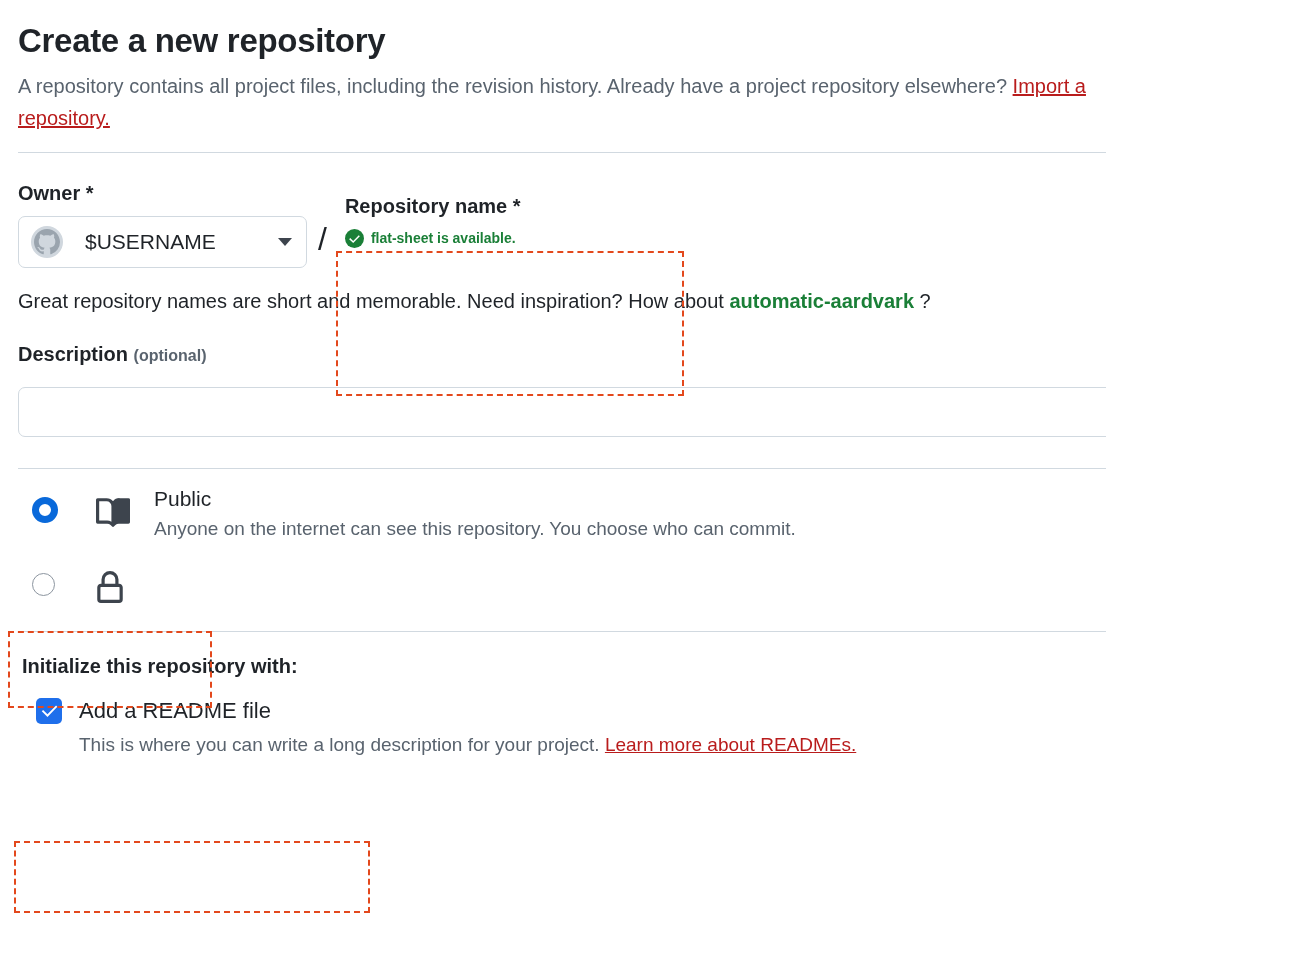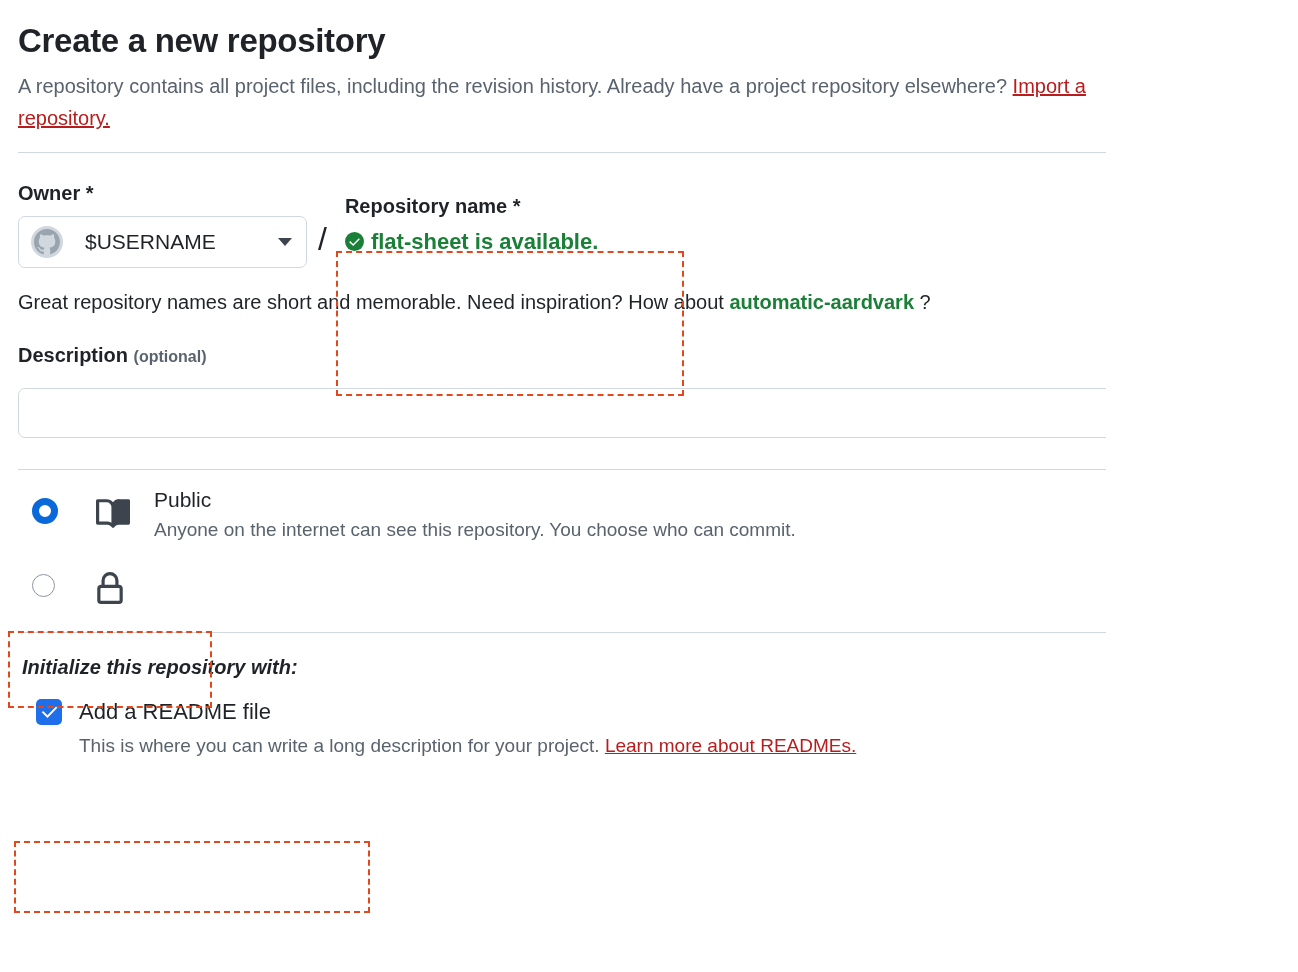--- a/index.html
+++ b/index.html
@@ -123,21 +123,21 @@
     font-family: "Liberation Sans", sans-serif;
     color: #1f2328;
     padding: 0 14px;
     outline: none;
   }
   .availability {
     display: flex;
     align-items: center;
     gap: 7px;
     margin-top: 9px;
-    font-size: 22px;
+    font-size: 14px;
     font-weight: bold;
     color: #1a7f37;
   }
 
   
   .suggestion {
     font-size: 20px;
     color: #1f2328;
     margin-top: 22px;
   }
@@ -207,21 +207,20 @@
     margin-top: 2px;
   }
 
   
   .init-title {
     font-size: 20px;
     font-weight: bold;
     color: #1f2328;
     margin-top: 23px;
     padding-left: 4px;
-    font-style: italic;
   }
   .check-row {
     display: flex;
     align-items: center;
     margin-top: 20px;
     padding-left: 18px;
   }
   .checkbox {
     width: 26px; height: 26px;
     border-radius: 5px;

